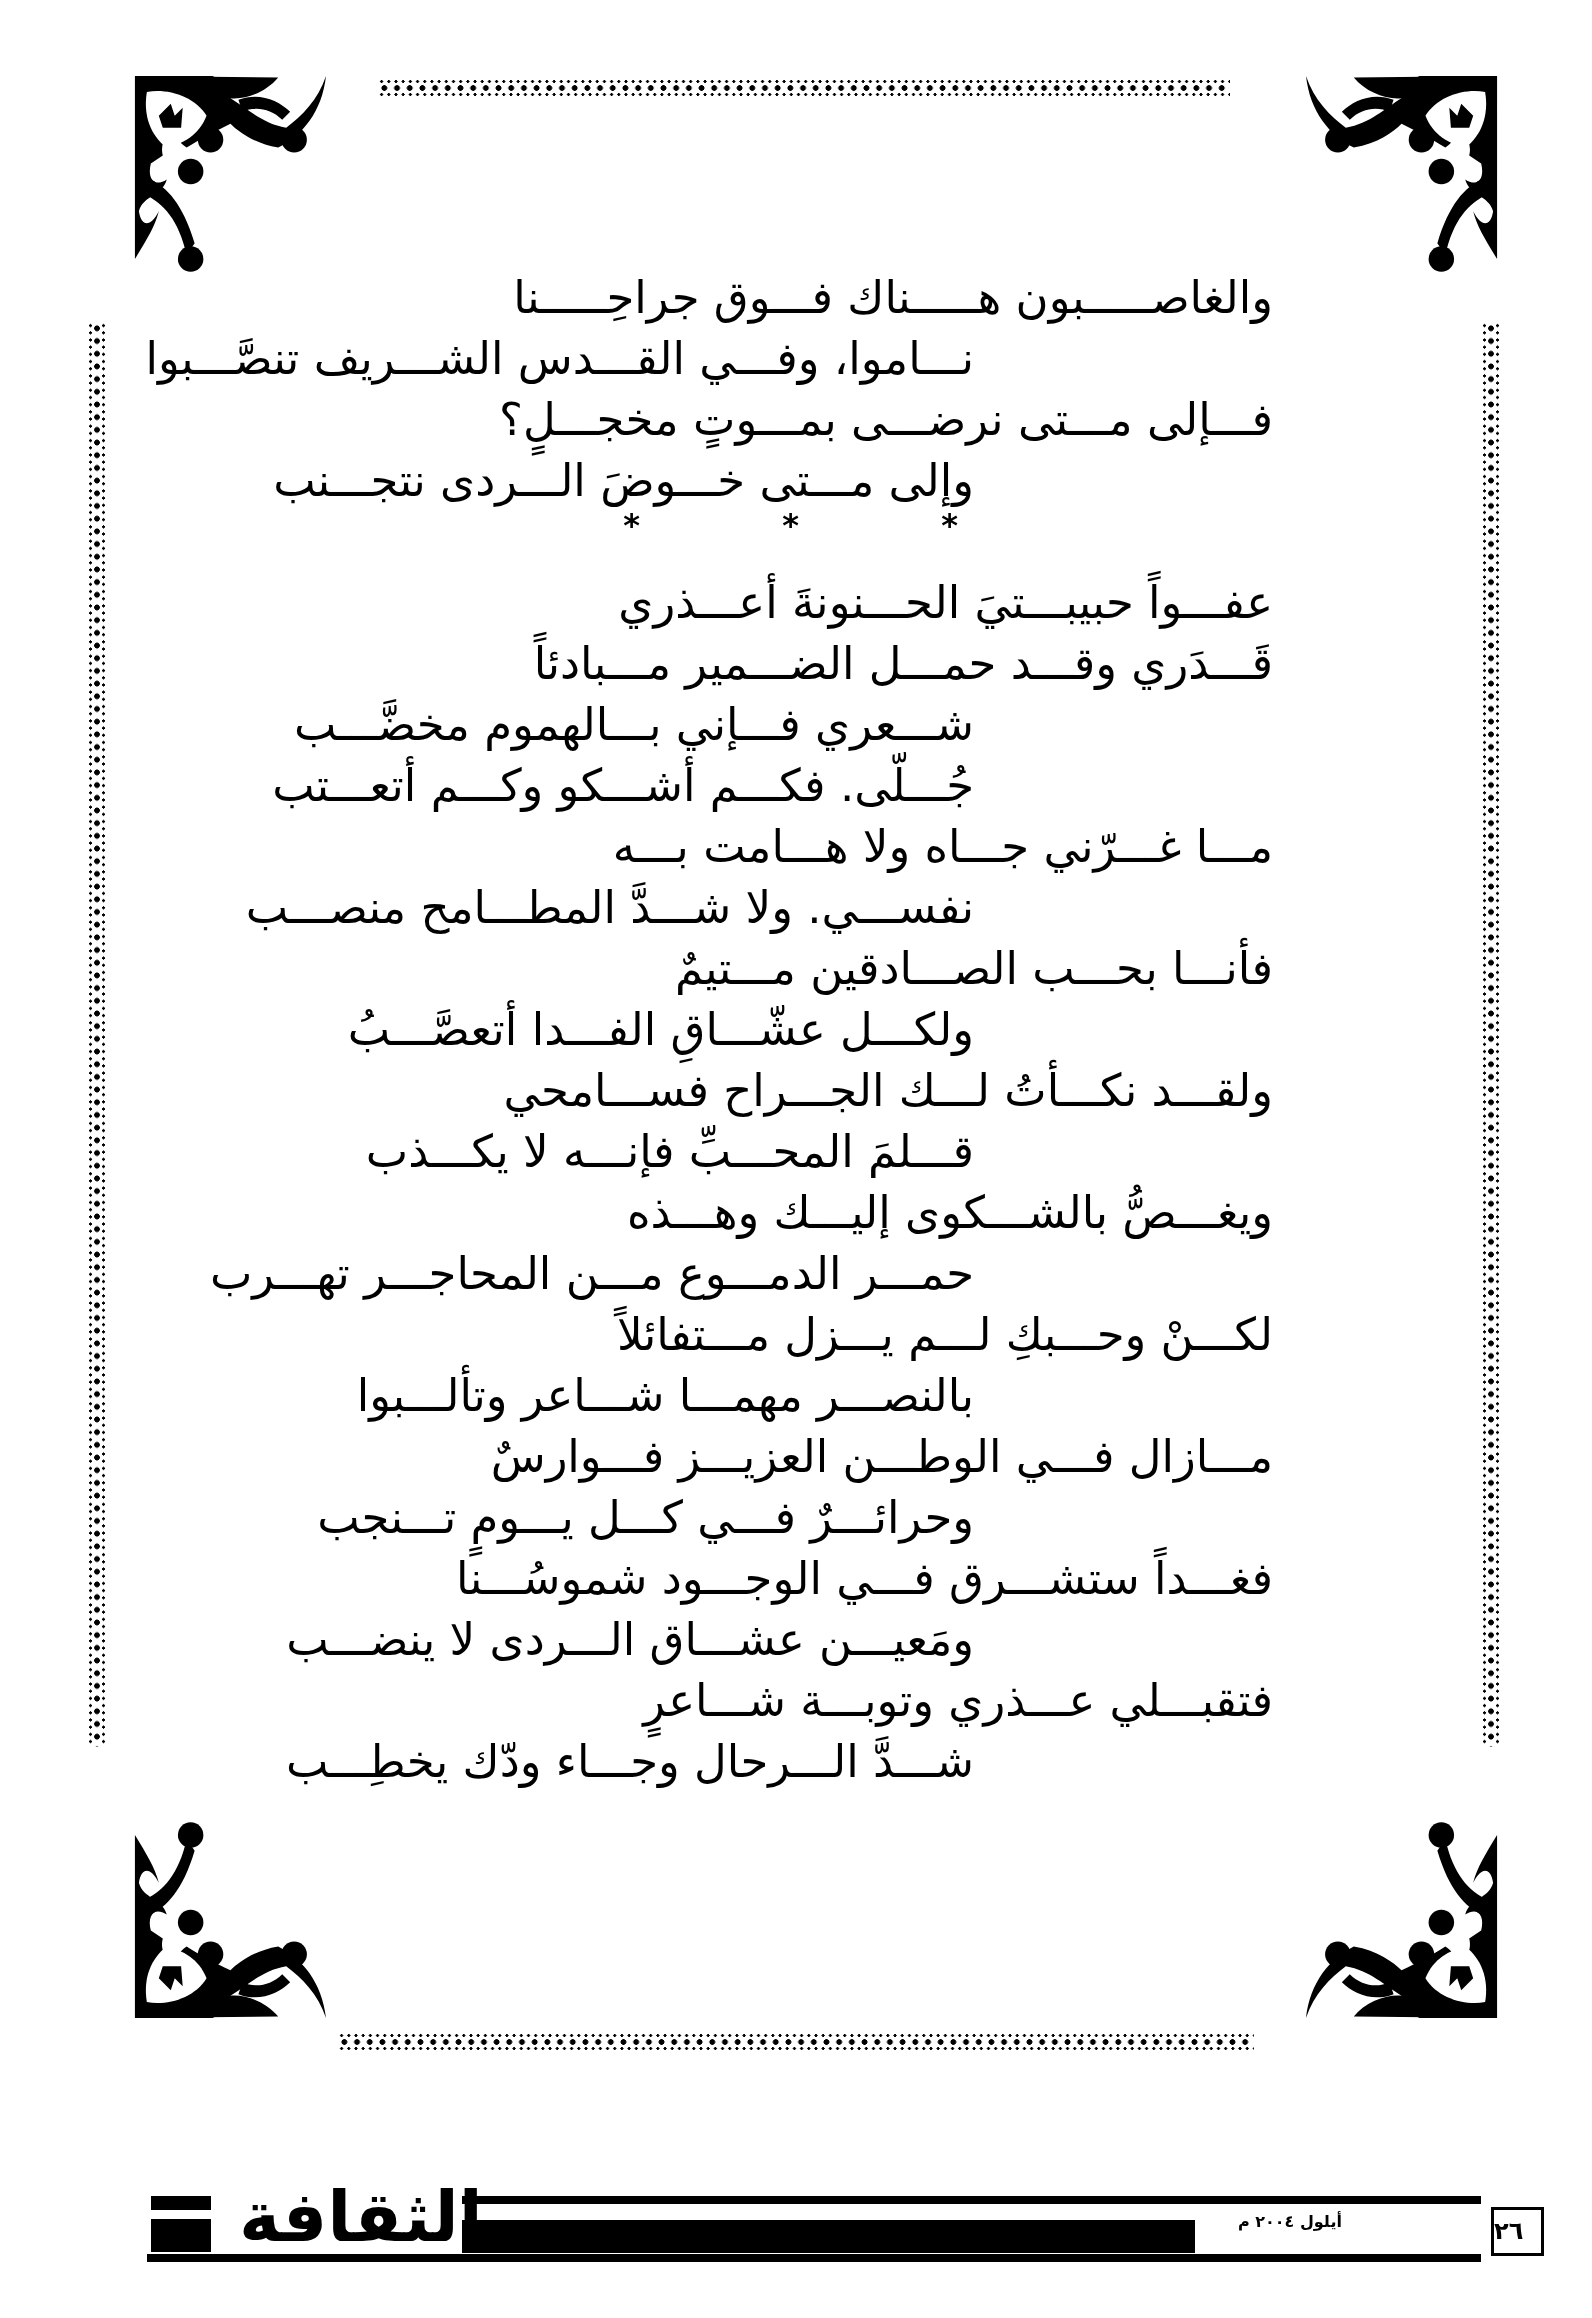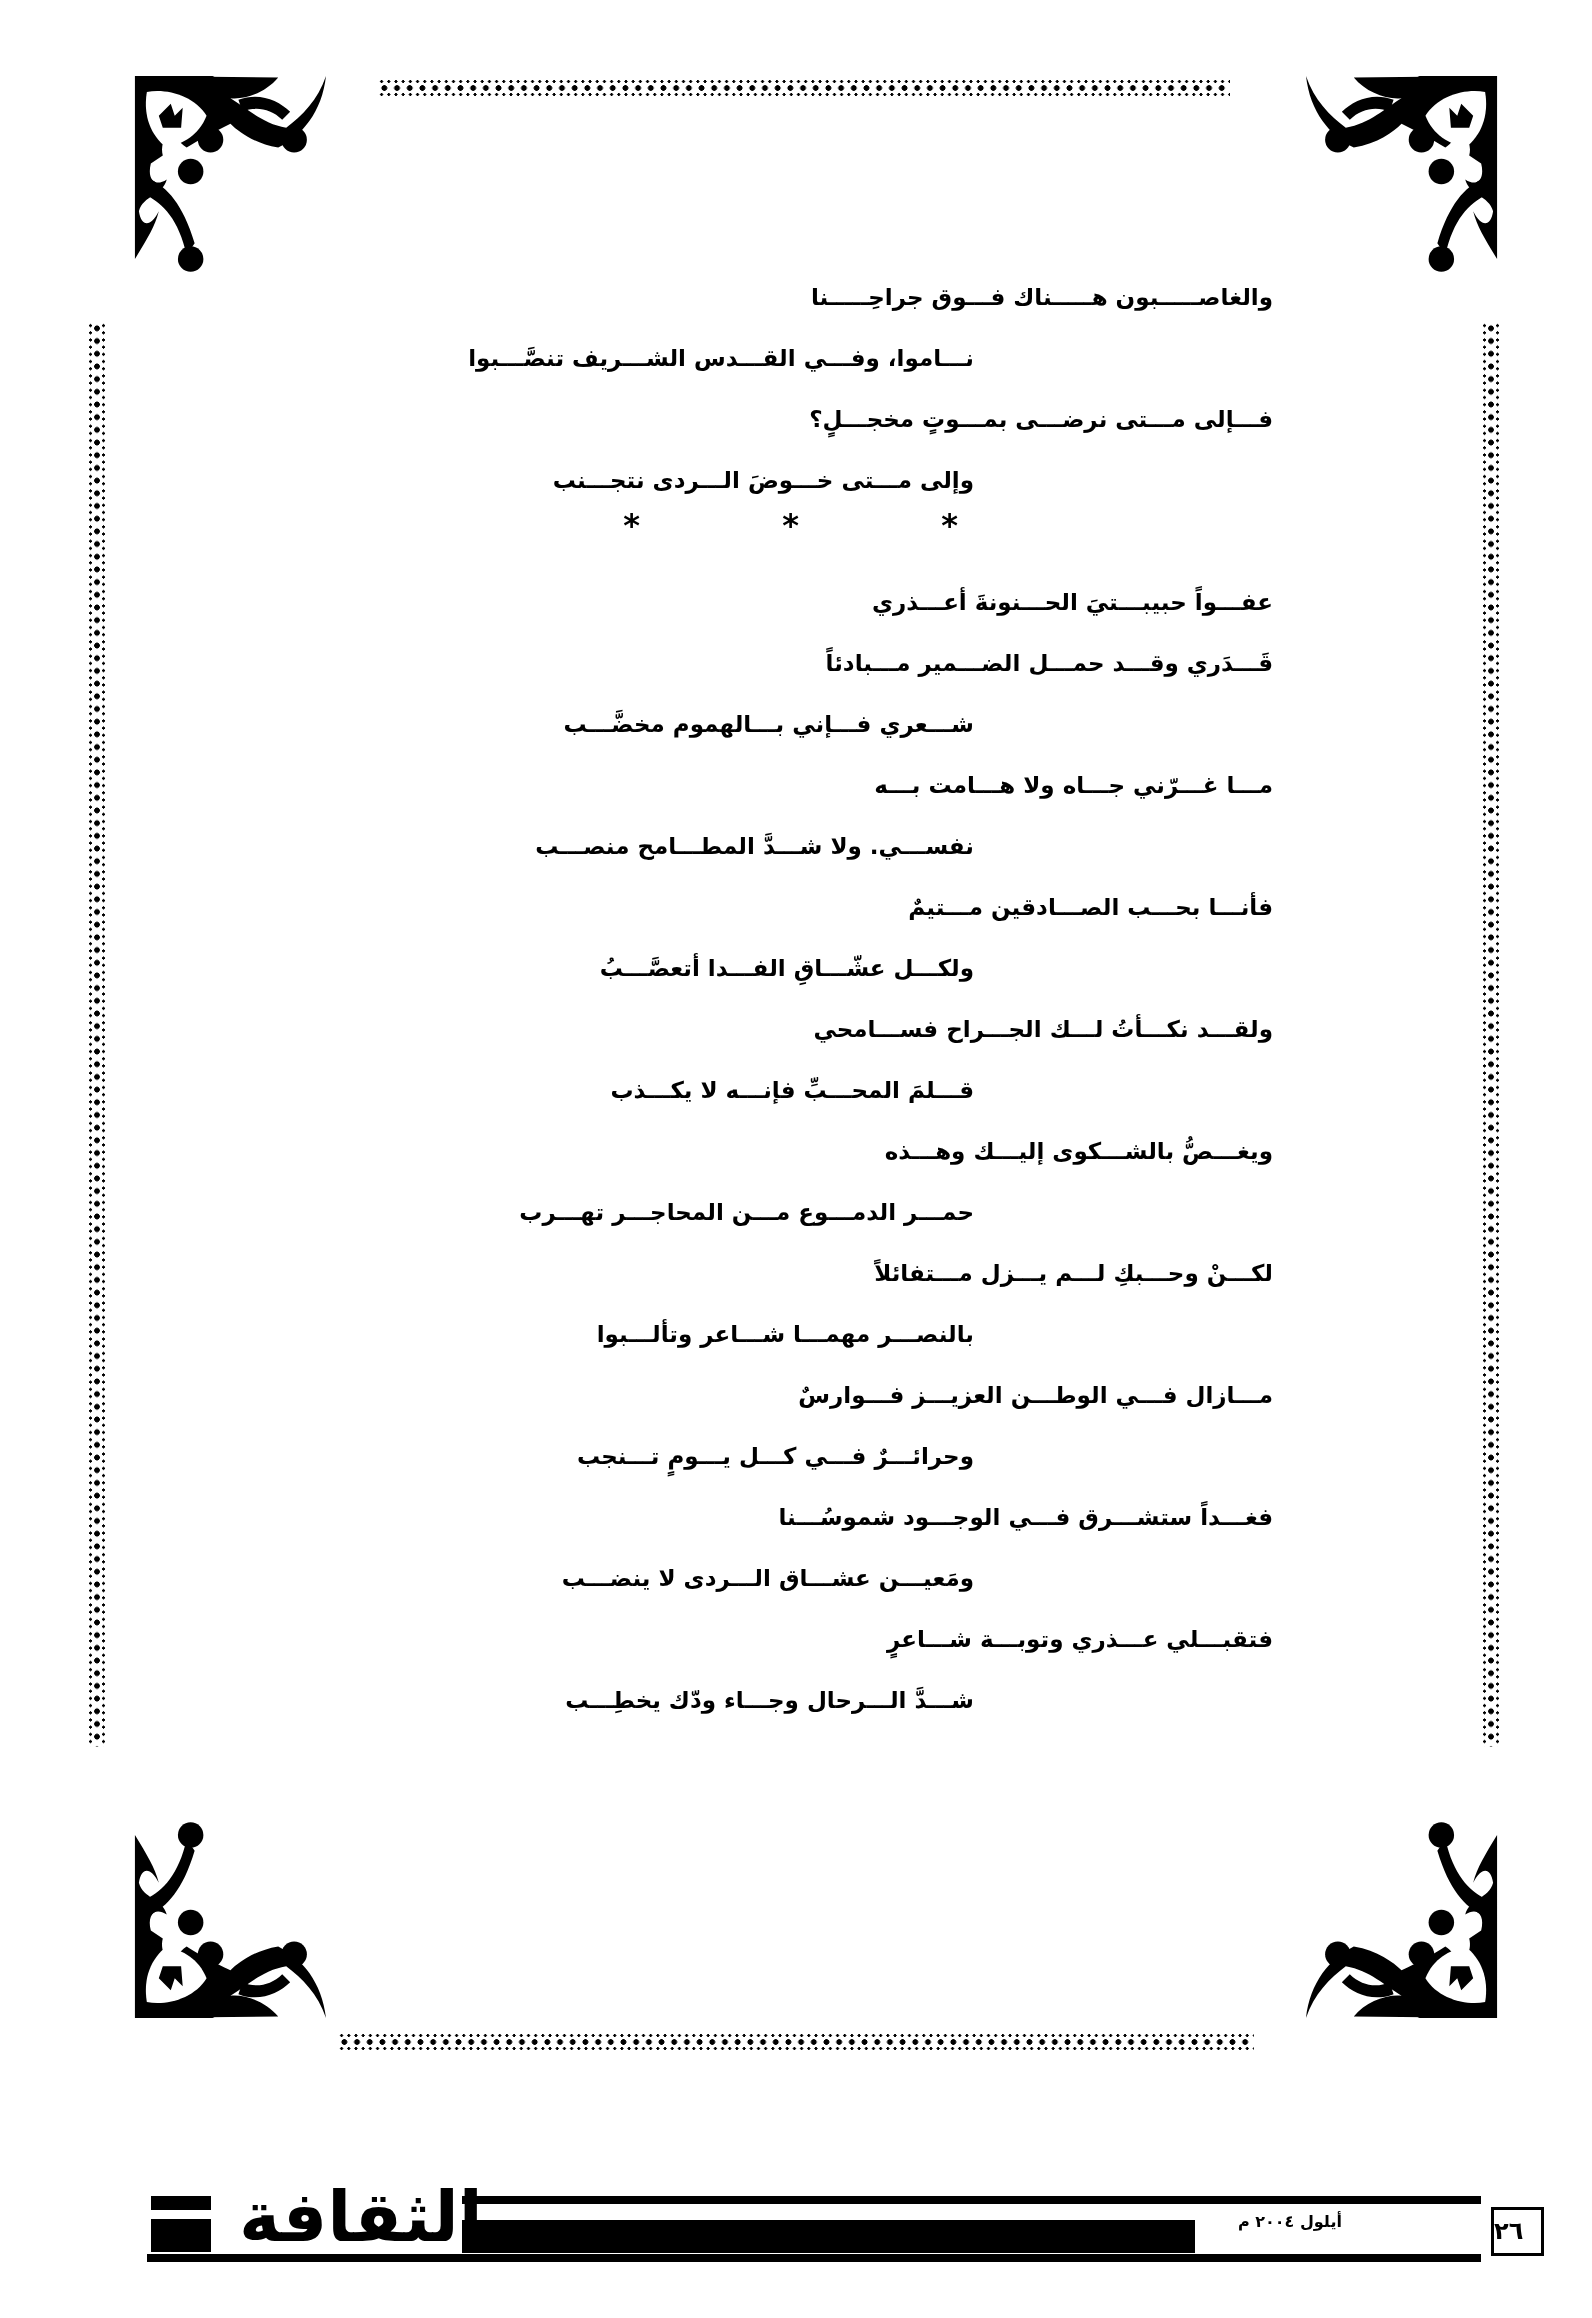--- a/index.html
+++ b/index.html
@@ -32,21 +32,21 @@
   .dots-v::before { left:0; width:3.2px;
     background:radial-gradient(circle, #000 1.3px, transparent 1.6px) 0 0/3.2px 7.2px repeat-y; }
   .dots-v span { left:4.8px; width:6.4px;
     background:radial-gradient(circle, #000 2.7px, transparent 3.2px) 0 0/6.4px 12.7px repeat-y; }
   .dots-v::after { left:12.7px; width:3.2px;
     background:radial-gradient(circle, #000 1.3px, transparent 1.6px) 0 0/3.2px 7.2px repeat-y; }
 
   
   .poem { position:absolute; left:318px; top:267px; width:955px; direction:rtl; }
   .verse { height:61px; position:relative; }
-  .line { position:absolute; font-weight:bold; font-size:23px; line-height:61px;
+  .line { position:absolute; font-weight:normal; font-size:45px; line-height:61px;
           white-space:nowrap; letter-spacing:0.8px; }
   .line.first { right:0; }
   .line.second { right:299px; }
   .stars { height:61px; position:relative; }
   .stars span { position:absolute; top:-4.8px; font-size:32px; font-weight:bold; }
 
   
   .footer { position:absolute; left:147px; top:2166px; width:1334px; height:111px; }
   .f-rule-top { position:absolute; left:315px; right:0; top:30px; height:8px; background:#000; }
   .f-rule-bot { position:absolute; left:0; right:0; top:88px; height:8px; background:#000; }
@@ -157,20 +157,23 @@
   <div class="verse" style="margin-top:16px">
       <span class="line first">عفـــواً حبيبـــتيَ الحـــنونةَ أعـــذري</span>
     </div>
   <div class="verse">
       <span class="line first">قَـــدَري وقـــد حمـــل الضـــمير مـــبادئاً</span>
     </div>
   <div class="verse">
       <span class="line second">شـــعري فـــإني بـــالهموم مخضَّـــب</span>
     </div>
   <div class="verse">
+      <span class="line second">جُـــلّى. فكـــم أشـــكو وكـــم أتعـــتب</span>
+    </div>
+  <div class="verse">
       <span class="line first">مـــا غـــرّني جـــاه ولا هـــامت بـــه</span>
     </div>
   <div class="verse">
       <span class="line second">نفســـي. ولا شـــدَّ المطـــامح منصـــب</span>
     </div>
   <div class="verse">
       <span class="line first">فأنـــا بحـــب الصـــادقين مـــتيمٌ</span>
     </div>
   <div class="verse">
       <span class="line second">ولكـــل عشّـــاقِ الفـــدا أتعصَّـــبُ</span>

